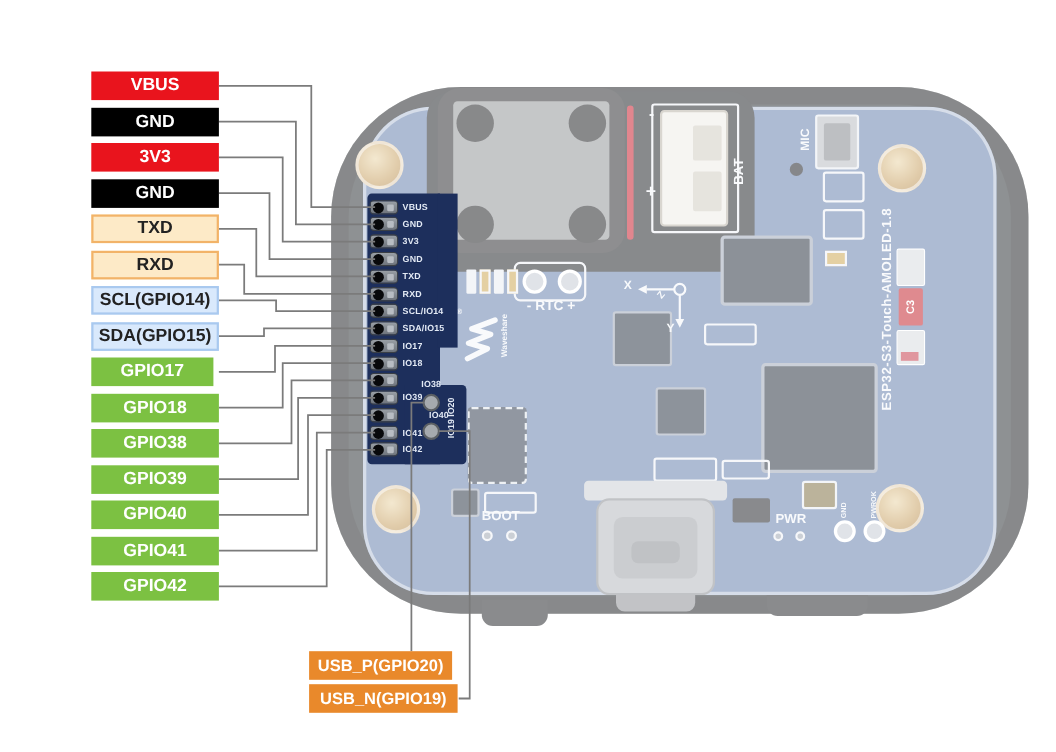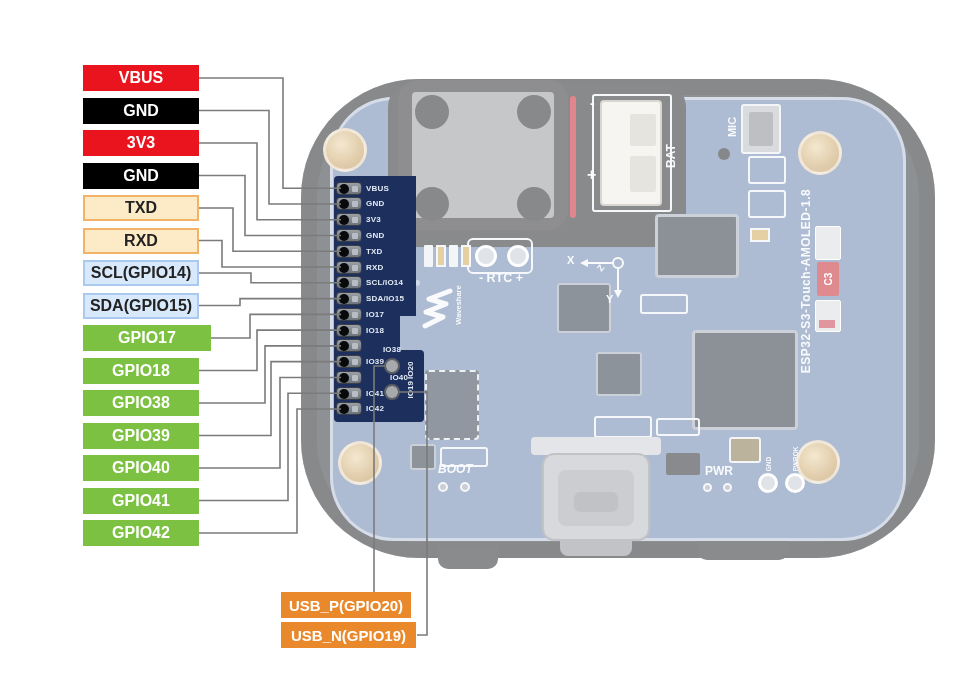--- a/index.html
+++ b/index.html
@@ -137,21 +137,21 @@
         <div class="abs usb-bar" style="left: 531px; top: 437px; width: 130px; height: 18px;"></div>
         <div class="abs usb-shell" style="left: 542px; top: 453px; width: 108px; height: 88px;"></div>
         <div class="abs usb-inner" style="left: 558px; top: 470px; width: 76px; height: 56px;"></div>
         <div class="abs usb-slot" style="left: 574px; top: 492px; width: 44px; height: 20px;"></div>
         <div class="abs usb-stub" style="left: 560px; top: 541px; width: 72px; height: 15px;"></div>
       </div>
 
     <div class="vtext" style="left:671px;top:156px;font-size:12px;">BAT</div>
     <div class="vtext" style="left:732px;top:127px;font-size:11px;">MIC</div>
     <div class="silktext" style="left:470px;top:271px;width:62px;text-align:center;font-size:12.5px;">- RTC +</div>
-    <div class="silktext" style="left:438px;top:462px;font-size:12px;font-style:italic;">BOOT</div>
+    <div class="silktext" style="left:438px;top:462px;font-size:12px;">BOOT</div>
     <div class="silktext" style="left:705px;top:464px;font-size:12px;">PWR</div>
     <div class="vtext" style="left:806px;top:281px;font-size:12px;letter-spacing:.5px;">ESP32-S3-Touch-AMOLED-1.8</div>
     <div class="vtext" style="left:828px;top:279px;font-size:10px;color:#fff;">C3</div>
     <div class="vtext" style="left:458px;top:305px;font-size:7.5px;">Waveshare</div>
     <div class="silktext" style="left:415px;top:280px;font-size:7px;">®</div>
     <div class="vtext" style="left:768px;top:464px;font-size:6.5px;">GND</div>
     <div class="vtext" style="left:795px;top:459px;font-size:6.5px;">PWROK</div>
     <div class="silktext" style="left:590px;top:95px;font-size:14px;">-</div>
     <div class="silktext" style="left:587px;top:166px;font-size:16px;">+</div>
     <div class="silktext" style="left:567px;top:254px;font-size:11px;">X</div>
@@ -279,21 +279,21 @@
 
   <div id="left-labels">
       <div class="lab power" style="left: 83px; top: 65px; width: 116px; height: 26px;">VBUS</div>
       <div class="lab ground" style="left: 83px; top: 97.5px; width: 116px; height: 26px;">GND</div>
       <div class="lab power" style="left: 83px; top: 130px; width: 116px; height: 26px;">3V3</div>
       <div class="lab ground" style="left: 83px; top: 162.5px; width: 116px; height: 26px;">GND</div>
       <div class="lab uart" style="left: 83px; top: 195px; width: 116px; height: 26px;">TXD</div>
       <div class="lab uart" style="left: 83px; top: 227.5px; width: 116px; height: 26px;">RXD</div>
       <div class="lab i2c" style="left: 83px; top: 260px; width: 116px; height: 26px;">SCL(GPIO14)</div>
       <div class="lab i2c" style="left: 83px; top: 292.5px; width: 116px; height: 26px;">SDA(GPIO15)</div>
-      <div class="lab gpio" style="left: 83px; top: 325px; width: 128px; height: 26px;">GPIO17</div>
+      <div class="lab gpio" style="left: 83px; top: 325px; width: 111px; height: 26px;">GPIO17</div>
       <div class="lab gpio" style="left: 83px; top: 357.5px; width: 116px; height: 26px;">GPIO18</div>
       <div class="lab gpio" style="left: 83px; top: 390px; width: 116px; height: 26px;">GPIO38</div>
       <div class="lab gpio" style="left: 83px; top: 422.5px; width: 116px; height: 26px;">GPIO39</div>
       <div class="lab gpio" style="left: 83px; top: 455px; width: 116px; height: 26px;">GPIO40</div>
       <div class="lab gpio" style="left: 83px; top: 487.5px; width: 116px; height: 26px; text-align: center;">GPIO41</div>
       <div class="lab gpio" style="left: 83px; top: 520px; width: 116px; height: 26px;">GPIO42</div>
     </div>
   <div id="usb-labels">
       <div class="lab usb" style="left: 281px; top: 592px; width: 130px; height: 26px;">USB_P(GPIO20)</div>
       <div class="lab usb" style="left: 281px; top: 622px; width: 135px; height: 26px;">USB_N(GPIO19)</div>

